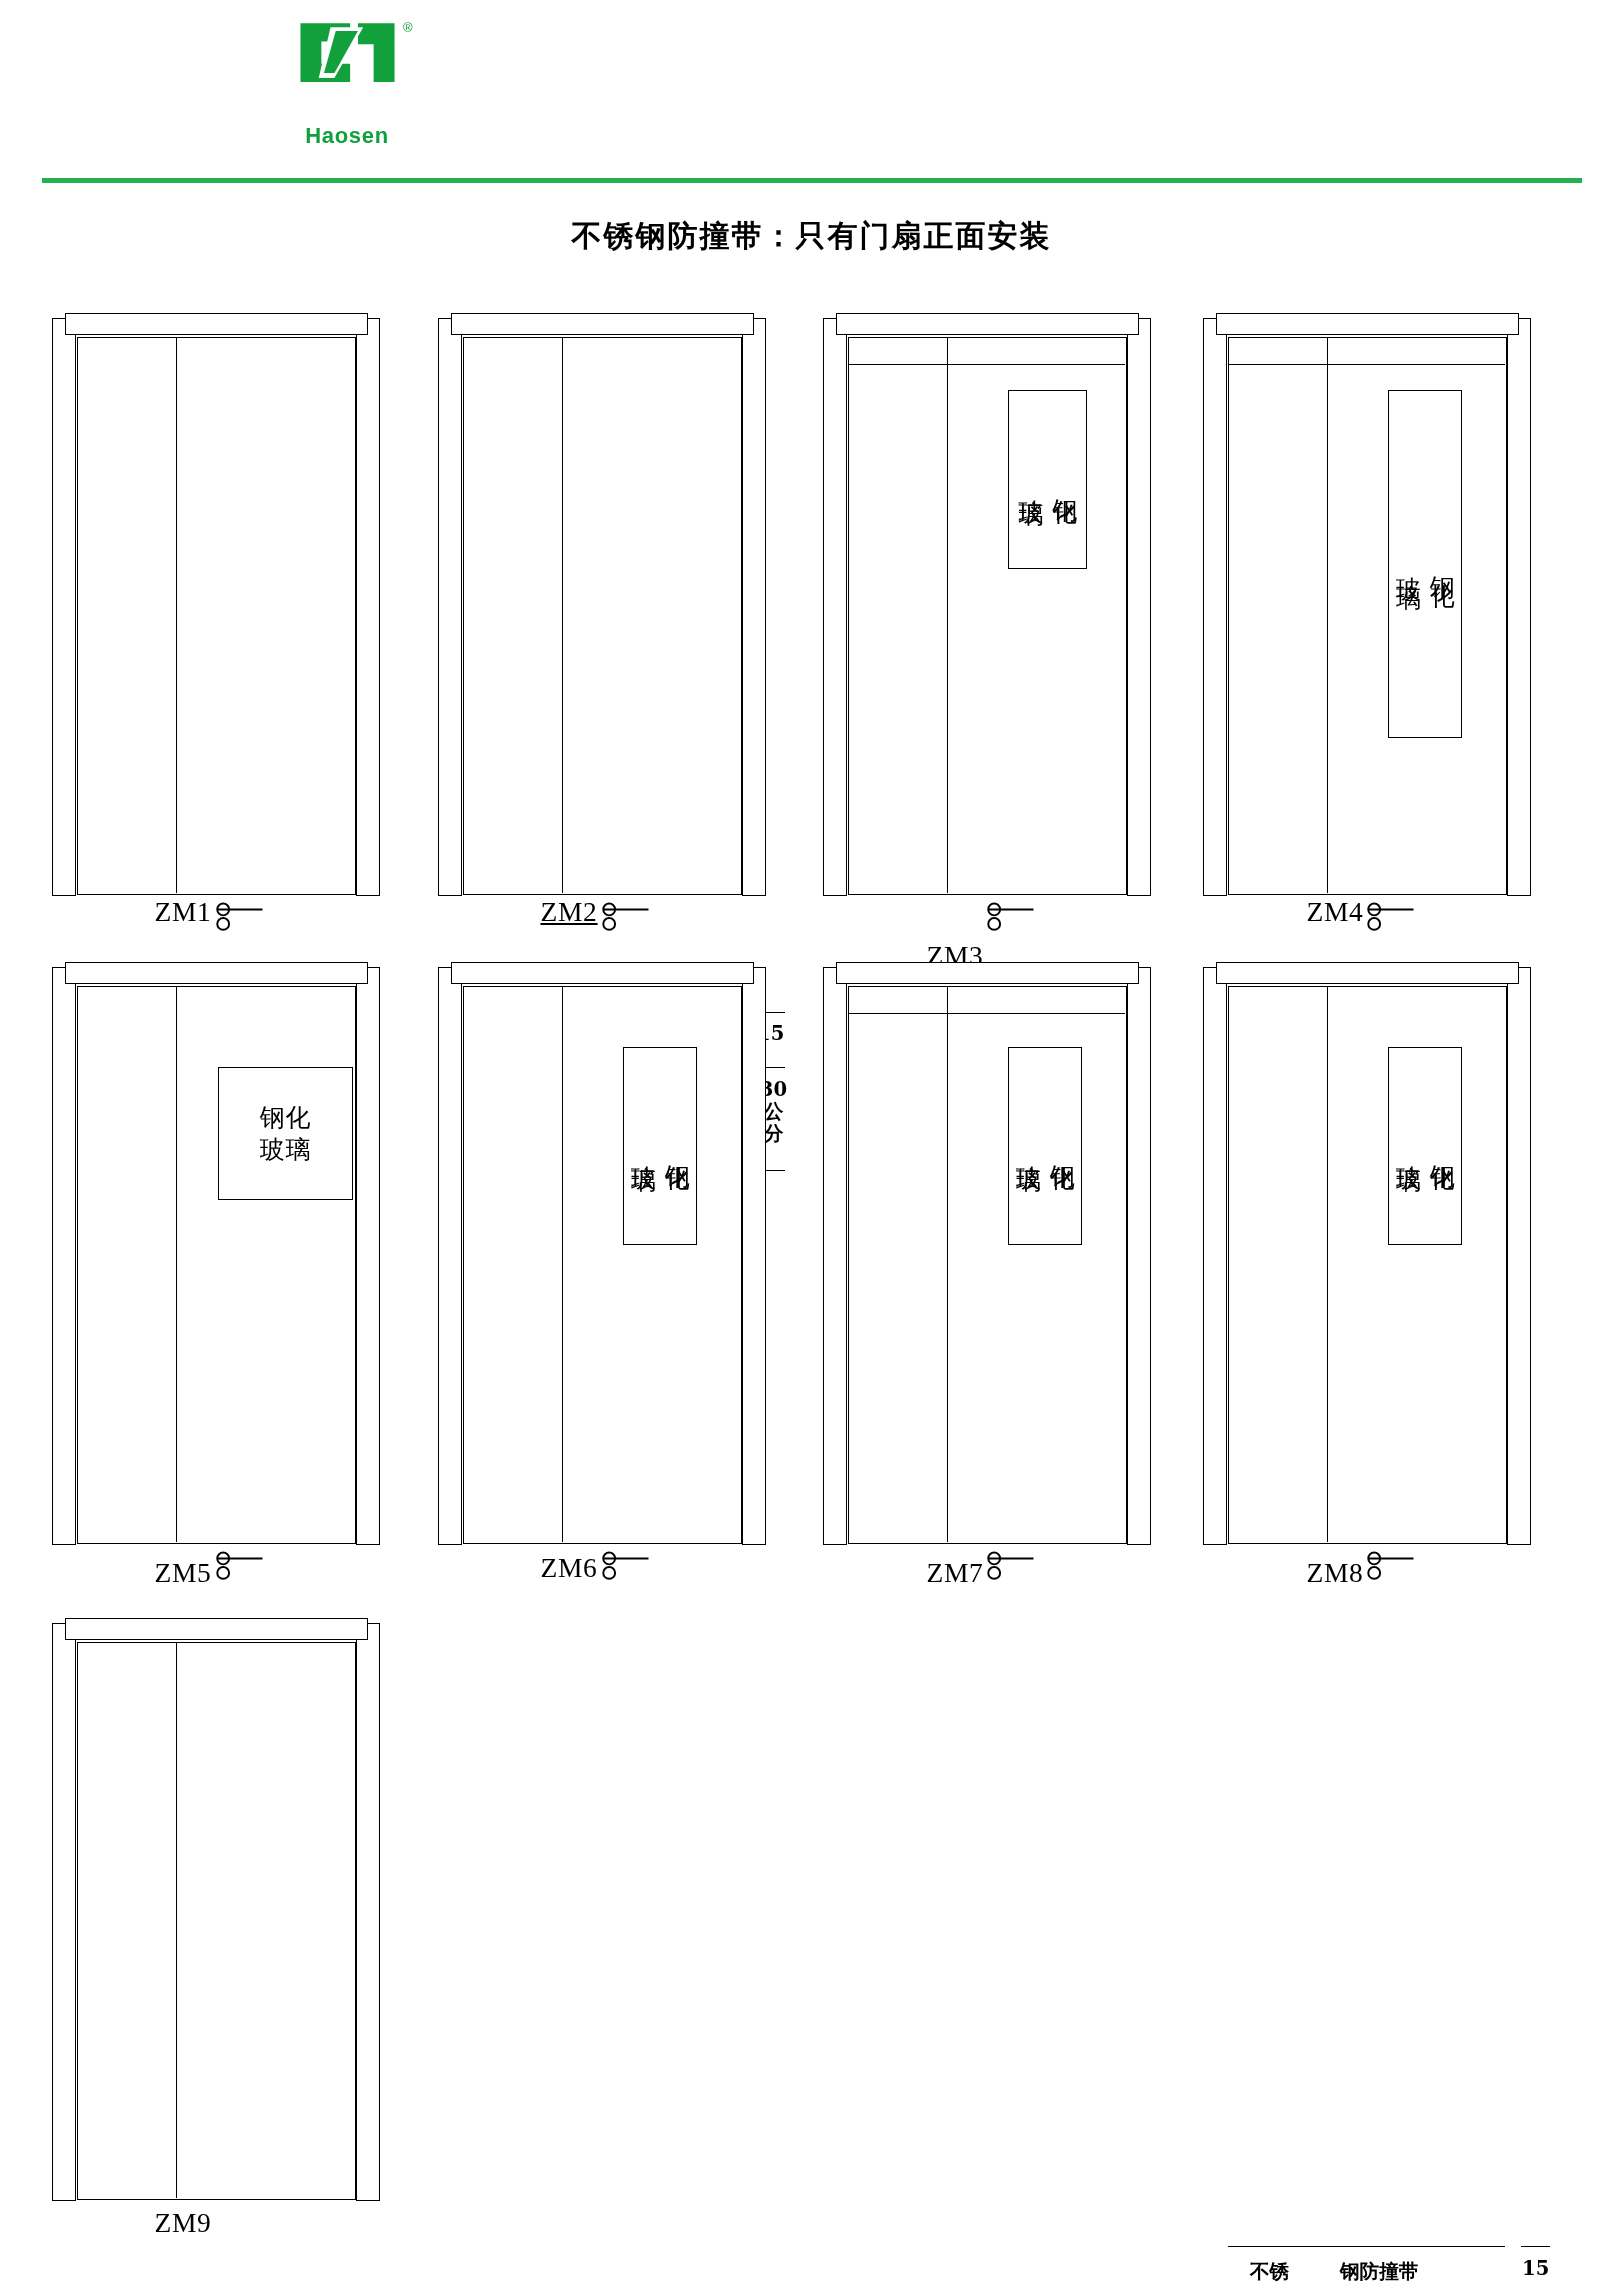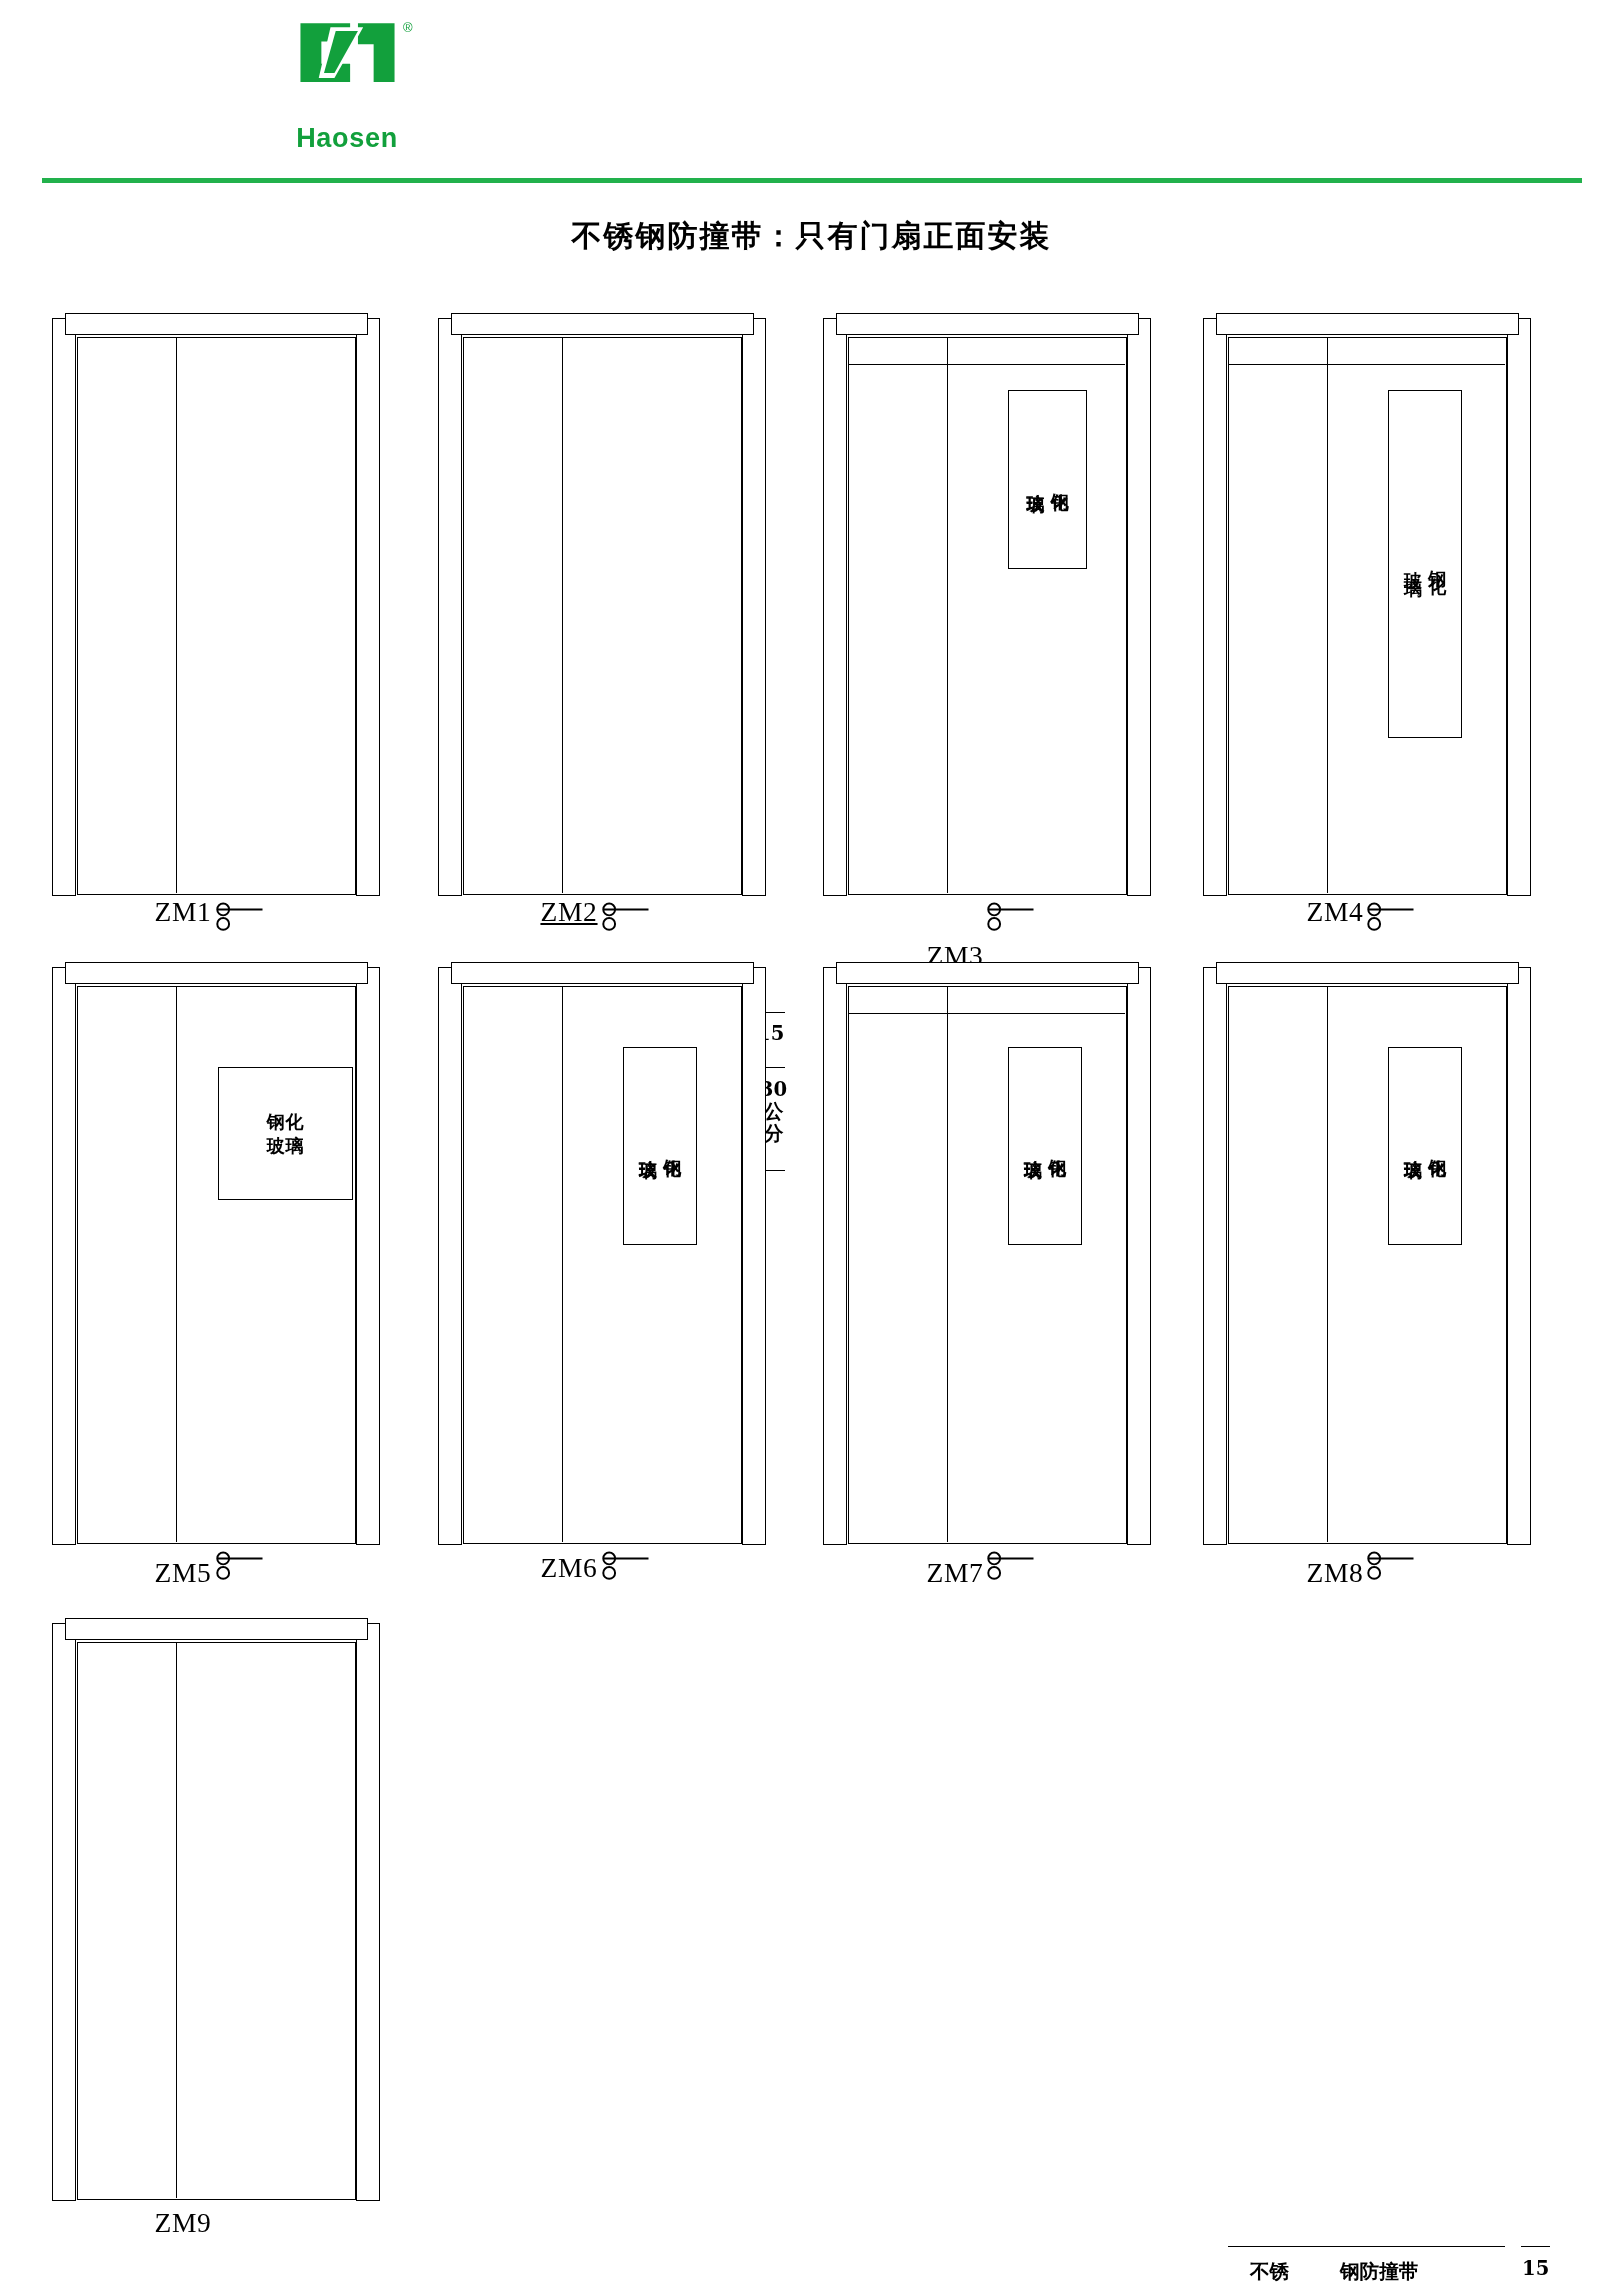--- a/index.html
+++ b/index.html
@@ -39,21 +39,21 @@
     height: 98px;
   }
   .logo-text {
     position: absolute;
     left: 0;
     top: 105px;
     width: 144px;
     text-align: center;
     font-family: "Liberation Sans", sans-serif;
     font-weight: bold;
-    font-size: 27px;
+    font-size: 22px;
     color: #12a03c;
     letter-spacing: 0.7px;
   }
   .reg-mark {
     position: absolute;
     left: 128px;
     top: 1.3px;
     font-size: 13px;
     color: #12a03c;
     font-family: "Liberation Sans", sans-serif;
@@ -123,24 +123,24 @@
   .glass-box {
     position: absolute;
     border: 1.3px solid #000;
     background: #fff;
     display: flex;
     align-items: center;
     justify-content: center;
   }
   .glass-label {
     font-family: "DejaVu Serif", serif;
-    font-weight: bold;
+    font-weight: normal;
     text-align: left;
     line-height: 1.28;
-    font-size: 18px;
+    font-size: 25px;
     letter-spacing: 0.7px;
   }
   .glass-label.vert {
     writing-mode: vertical-rl;
     text-orientation: upright;
     line-height: 1.35;
   }
   .kick-text {
     position: absolute;
     font-family: "DejaVu Serif", serif;

